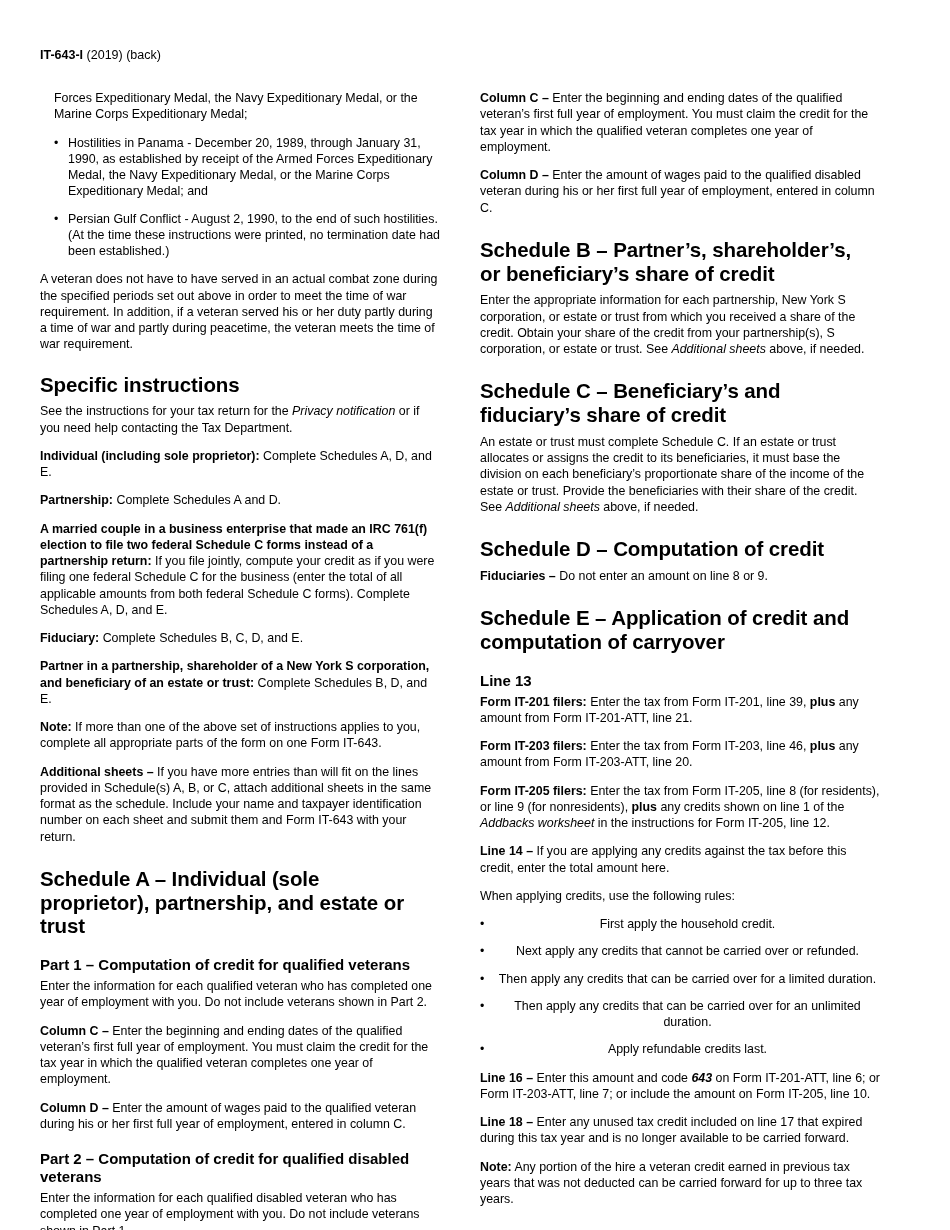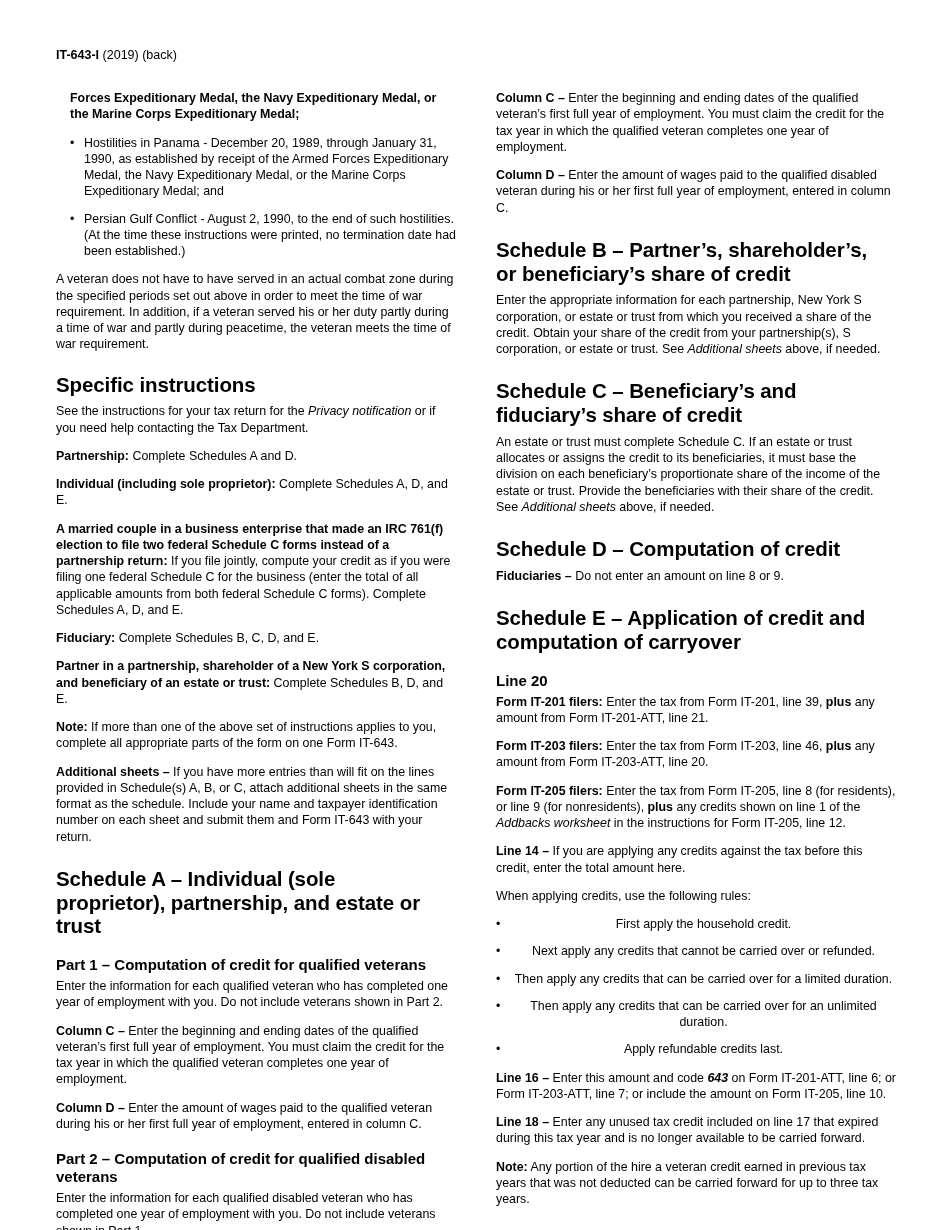--- a/index.html
+++ b/index.html
@@ -13,21 +13,21 @@
     font-family: "Liberation Sans", sans-serif;
     color: #000000;
     position: relative;
     overflow: hidden;
   }
   .page {
     position: relative;
     width: 950px;
     height: 1202px;
     box-sizing: border-box;
-    padding: 48px 56px 30px 56px;
+    padding: 48px 56px 30px 40px;
   }
   .doc-header {
     font-size: 12.5px;
     margin-bottom: 28px;
   }
   .doc-header .bold {
     font-weight: bold;
   }
   .columns {
     display: flex;
@@ -41,21 +41,20 @@
   p, li, div.txt {
     font-size: 12.4px;
     line-height: 1.31;
   }
   .para {
     margin: 0 0 12px 0;
     text-align: left;
   }
   .indent {
     padding-left: 14px;
-    font-weight: bold;
   }
   .bullets {
     list-style: none;
     margin: 0 0 12px 0;
     padding: 0 0 0 14px;
   }
   .bullets li {
     position: relative;
     padding-left: 14px;
     margin-bottom: 11px;
@@ -114,23 +113,23 @@
         <li>Persian Gulf Conflict - August 2, 1990, to the end of such hostilities. (At the time these instructions were printed, no termination date had been established.)</li>
       </ul>
 
       <p class="para">A veteran does not have to have served in an actual combat zone during the specified periods set out above in order to meet the time of war requirement. In addition, if a veteran served his or her duty partly during a time of war and partly during peacetime, the veteran meets the time of war requirement.</p>
 
       <h2 class="sec first">Specific instructions</h2>
 
       <p class="para"><span>See the instructions for your tax return for the </span><span class="i">Privacy notification</span><span> or if you need help contacting the Tax Department.</span></p>
 
 
+      <p class="para"><span class="b">Individual (including sole proprietor):</span><span> Complete Schedules A, D, and E.</span></p>
+
       <p class="para"><span class="b">Partnership:</span><span> Complete Schedules A and D.</span></p>
-
-      <p class="para"><span class="b">Individual (including sole proprietor):</span><span> Complete Schedules A, D, and E.</span></p>
 
       <p class="para"><span class="b">A married couple in a business enterprise that made an IRC 761(f) election to file two federal Schedule C forms instead of a partnership return:</span><span> If you file jointly, compute your credit as if you were filing one federal Schedule C for the business (enter the total of all applicable amounts from both federal Schedule C forms). Complete Schedules A, D, and E.</span></p>
 
       <p class="para"><span class="b">Fiduciary:</span><span> Complete Schedules B, C, D, and E.</span></p>
 
       <p class="para"><span class="b">Partner in a partnership, shareholder of a New York S corporation, and beneficiary of an estate or trust:</span><span> Complete Schedules B, D, and E.</span></p>
 
       <p class="para"><span class="b">Note:</span><span> If more than one of the above set of instructions applies to you, complete all appropriate parts of the form on one Form IT-643.</span></p>
 
       <p class="para"><span class="b">Additional sheets –</span><span> If you have more entries than will fit on the lines provided in Schedule(s) A, B, or C, attach additional sheets in the same format as the schedule. Include your name and taxpayer identification number on each sheet and submit them and Form IT-643 with your return.</span></p>
@@ -159,21 +158,21 @@
       <p class="para"><span>Enter the appropriate information for each partnership, New York S corporation, or estate or trust from which you received a share of the credit. Obtain your share of the credit from your partnership(s), S corporation, or estate or trust. See </span><span class="i">Additional sheets</span><span> above, if needed.</span></p>
 
       <h2 class="sec">Schedule C – Beneficiary’s and fiduciary’s share of credit</h2>
       <p class="para"><span>An estate or trust must complete Schedule C. If an estate or trust allocates or assigns the credit to its beneficiaries, it must base the division on each beneficiary’s proportionate share of the income of the estate or trust. Provide the beneficiaries with their share of the credit. See </span><span class="i">Additional sheets</span><span> above, if needed.</span></p>
 
       <h2 class="sec">Schedule D – Computation of credit</h2>
       <p class="para"><span class="b">Fiduciaries –</span><span> Do not enter an amount on line 8 or 9.</span></p>
 
       <h2 class="sec">Schedule E – Application of credit and computation of carryover</h2>
 
-      <h3 class="sub">Line 20</h3>
+      <h3 class="sub">Line 13</h3>
 
       <p class="para"><span class="b">Form IT-201 filers:</span><span> Enter the tax from Form IT-201, line 39, </span><span class="b">plus</span><span> any amount from Form IT-201-ATT, line 21.</span></p>
 
       <p class="para"><span class="b">Form IT-203 filers:</span><span> Enter the tax from Form IT-203, line 46, </span><span class="b">plus</span><span> any amount from Form IT-203-ATT, line 20.</span></p>
 
       <p class="para"><span class="b">Form IT-205 filers:</span><span> Enter the tax from Form IT-205, line 8 (for residents), or line 9 (for nonresidents), </span><span class="b">plus</span><span> any credits shown on line 1 of the </span><span class="i">Addbacks worksheet</span><span> in the instructions for Form IT-205, line 12.</span></p>
 
       <p class="para"><span class="b">Line 14 –</span><span> If you are applying any credits against the tax before this credit, enter the total amount here.</span></p>
 
       <p class="para">When applying credits, use the following rules:</p>

